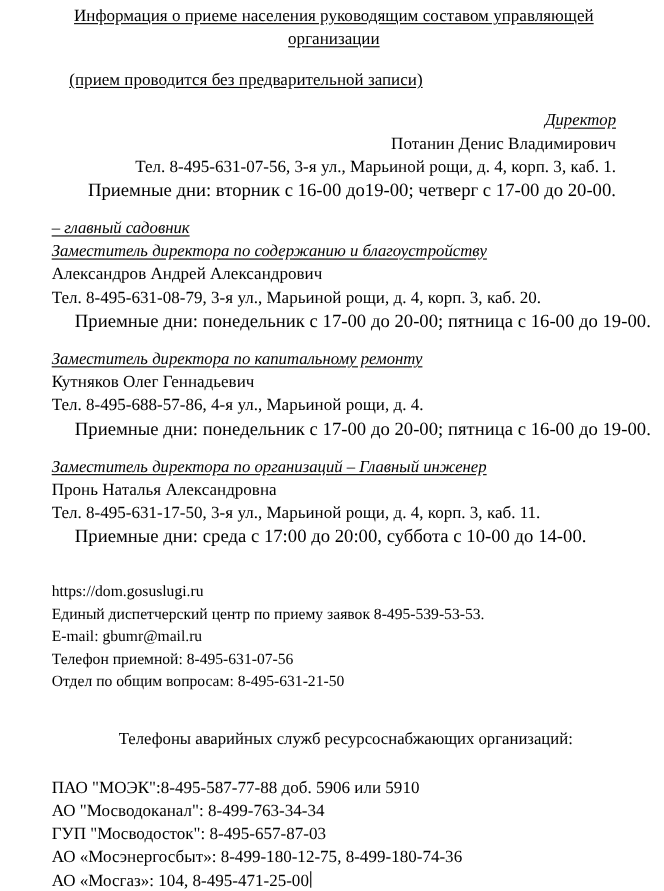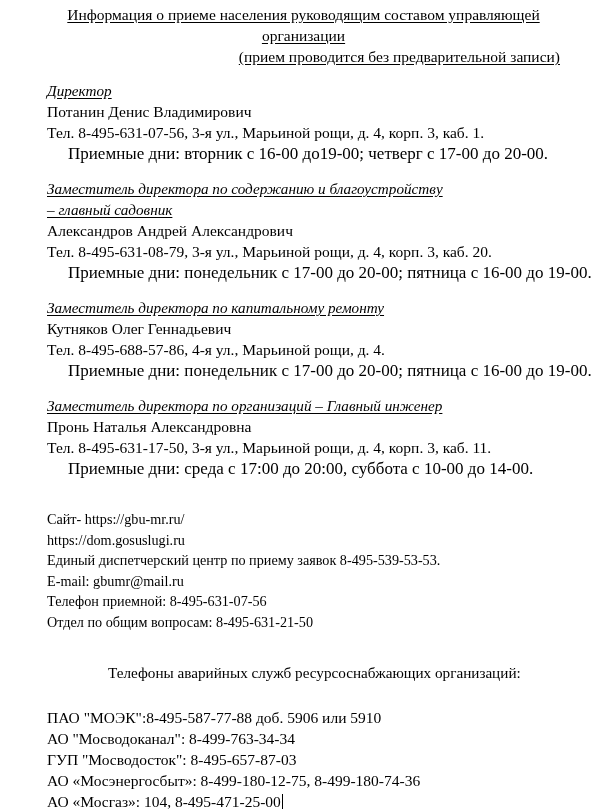--- a/index.html
+++ b/index.html
@@ -32,32 +32,33 @@
     line-height: 21px;
     margin: 0;
     font-weight: normal;
   }
   .doc-title .ul,
   .subtitle .ul {
     text-decoration: underline;
     text-underline-offset: 2px;
   }
   .subtitle {
-    text-align: right;
+    text-align: left;
     font-size: 15.5px;
     line-height: 21px;
-    margin: 0;
+    margin: 16px;
   }
 
   
   .section {
     margin-top: 14px;
   }
   .section.first {
     margin-top: 13px;
+    text-align: right;
   }
   .post {
     font-style: italic;
     font-size: 15.2px;
     line-height: 21px;
     margin: 0;
   }
   .post span {
     text-decoration: underline;
     text-underline-offset: 2px;
@@ -125,43 +126,42 @@
   </div>
 
   <div class="section first">
     <p class="post"><span>Директор</span></p>
     <p class="line">Потанин Денис Владимирович</p>
     <p class="line">Тел. 8-495-631-07-56, 3-я ул., Марьиной рощи, д. 4, корп. 3, каб. 1.</p>
     <p class="hours">Приемные дни: вторник с 16-00 до19-00; четверг с 17-00 до 20-00.</p>
   </div>
 
   <div class="section">
+    <p class="post"><span>– главный садовник</span></p>
     <p class="post"><span>Заместитель директора по содержанию и благоустройству</span></p>
-    <p class="post"><span>– главный садовник</span></p>
     <p class="line">Александров Андрей Александрович</p>
     <p class="line">Тел. 8-495-631-08-79, 3-я ул., Марьиной рощи, д. 4, корп. 3, каб. 20.</p>
     <p class="hours">Приемные дни: понедельник с 17-00 до 20-00; пятница с 16-00 до 19-00.</p>
   </div>
 
   <div class="section">
     <p class="post"><span>Заместитель директора по капитальному ремонту</span></p>
     <p class="line">Кутняков Олег Геннадьевич</p>
     <p class="line">Тел. 8-495-688-57-86, 4-я ул., Марьиной рощи, д. 4.</p>
     <p class="hours">Приемные дни: понедельник с 17-00 до 20-00; пятница с 16-00 до 19-00.</p>
   </div>
 
   <div class="section">
     <p class="post"><span>Заместитель директора по организаций – Главный инженер</span></p>
     <p class="line">Пронь Наталья Александровна</p>
     <p class="line">Тел. 8-495-631-17-50, 3-я ул., Марьиной рощи, д. 4, корп. 3, каб. 11.</p>
     <p class="hours">Приемные дни: среда с 17:00 до 20:00, суббота с 10-00 до 14-00.</p>
   </div>
 
   <div class="contacts">
-    <p class="cline">Сайт- https://gbu-mr.ru/</p>
     <p class="cline">https://dom.gosuslugi.ru</p>
     <p class="cline">Единый диспетчерский центр по приему заявок 8-495-539-53-53.</p>
     <p class="cline">E-mail: gbumr@mail.ru</p>
     <p class="cline">Телефон приемной: 8-495-631-07-56</p>
     <p class="cline">Отдел по общим вопросам: 8-495-631-21-50</p>
   </div>
 
   <p class="emergency-title">Телефоны аварийных служб ресурсоснабжающих организаций:</p>
   <div class="emergency-list">
     <p class="eline">ПАО "МОЭК":8-495-587-77-88 доб. 5906 или 5910</p>

